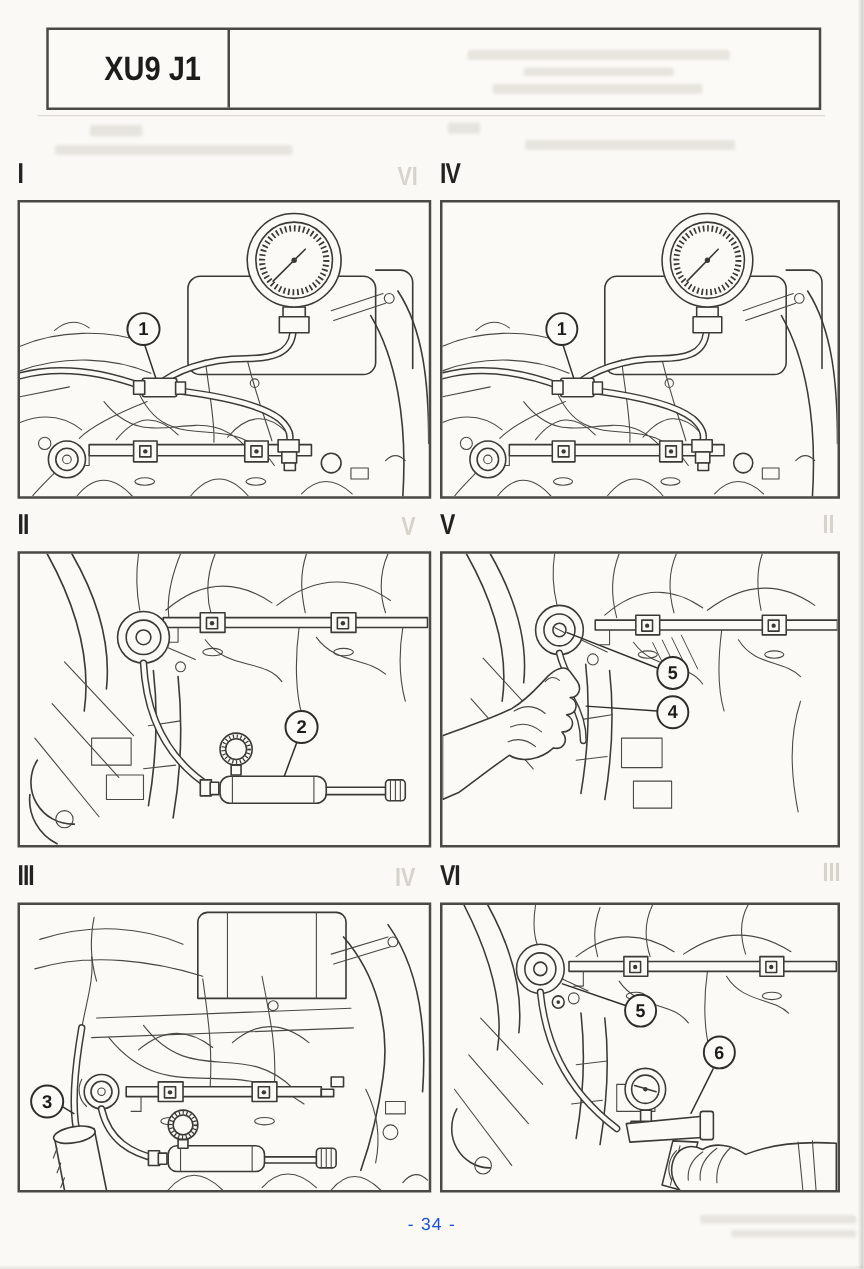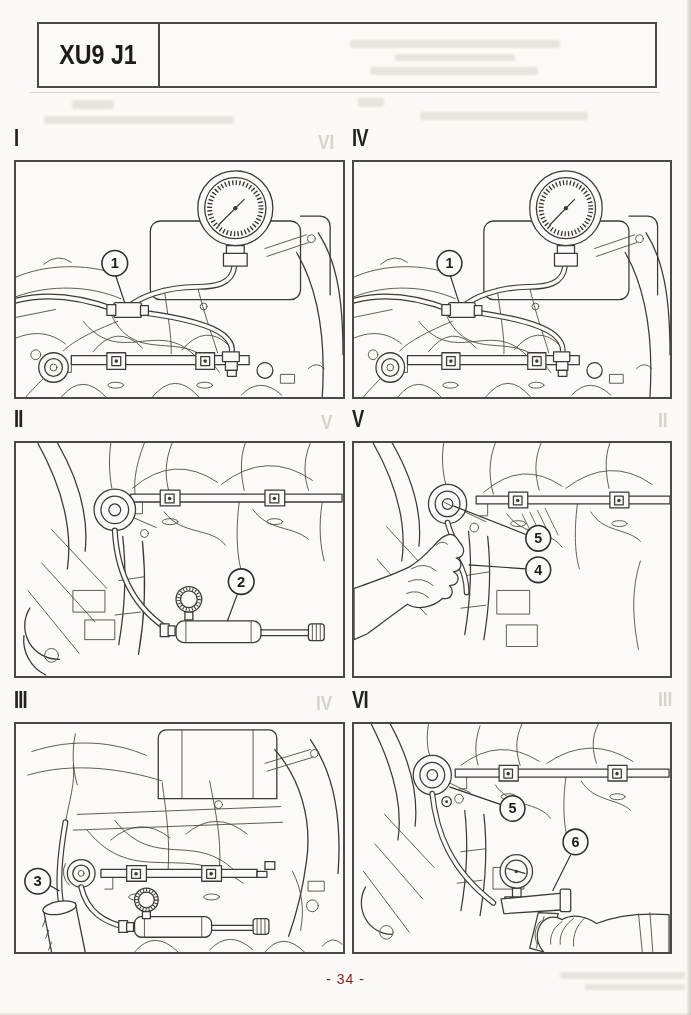--- a/index.html
+++ b/index.html
@@ -9,38 +9,38 @@
     font-family:"Liberation Sans", sans-serif; color:#1d1c1a;
   }
   .edge-right { position:absolute; top:0; right:0; width:5px; height:100%;
     background:linear-gradient(to right, rgba(0,0,0,0), rgba(120,115,105,.35)); }
   .edge-bottom { position:absolute; left:0; bottom:0; width:100%; height:3px;
     background:linear-gradient(to bottom, rgba(0,0,0,0), rgba(120,115,105,.18)); }
 
   .header-box { position:absolute; left:37px; top:22px; width:620px; height:66px;
     border:2px solid #4b4945; display:flex; box-sizing:border-box; background:#fbfaf6; }
   .header-left { width:121px; border-right:2px solid #4b4945; display:flex;
-    align-items:center; justify-content:center; box-sizing:border-box; }
+    align-items:center; justify-content:center; box-sizing:border-box;margin-left:24px; }
   .header-code { font-size:27px; font-weight:bold; transform:scaleX(.86); white-space:nowrap; }
   .header-right { flex:1; position:relative; }
 
   .hairline { position:absolute; left:30px; top:92px; width:630px; height:1px; background:#dcd9d2; }
 
   .ghost-bar { position:absolute; background:#d7d4cc; opacity:.55; filter:blur(1.1px); border-radius:2px; }
   .ghost-num { position:absolute; font-weight:bold; font-size:21px; color:#c2bfb6;
     opacity:.65; filter:blur(.4px); transform:scaleX(.82); transform-origin:left top; }
 
   .panel-label { position:absolute; font-size:23px; font-weight:bold; color:#232220;
     transform:scaleX(.8); transform-origin:left top; letter-spacing:-1px; line-height:1; }
 
   .panel { position:absolute; border:2px solid #4b4945; background:#fbfaf6; box-sizing:border-box; }
   .panel svg { display:block; width:100%; height:100%; }
 
   .page-number { position:absolute; left:0; top:971px; width:100%; text-align:center;
-    font-size:14px; color:#7f1d1d; letter-spacing:1px; }
+    font-size:14px; color:#1d4ed8; letter-spacing:1px; }
 
   
   .ln  { fill:none; stroke:#3b3a36; stroke-width:1.3; stroke-linecap:round; stroke-linejoin:round; }
   .ln2 { fill:none; stroke:#4a4843; stroke-width:.9;  stroke-linecap:round; stroke-linejoin:round; }
   .cw  { fill:#fbfaf6; stroke:#3b3a36; stroke-width:1.3; stroke-linejoin:round; }
   .tk  { fill:none; stroke:#3b3a36; stroke-width:5; stroke-dasharray:1.4 2.3; }
   .tk2 { fill:none; stroke:#3b3a36; stroke-width:3; stroke-dasharray:1 2.1; }
   .tube-o { fill:none; stroke:#3b3a36; stroke-width:6; stroke-linecap:round; }
   .tube-i { fill:none; stroke:#fbfaf6; stroke-width:3.6; stroke-linecap:round; }
   .fd  { fill:#3b3a36; stroke:none; }

